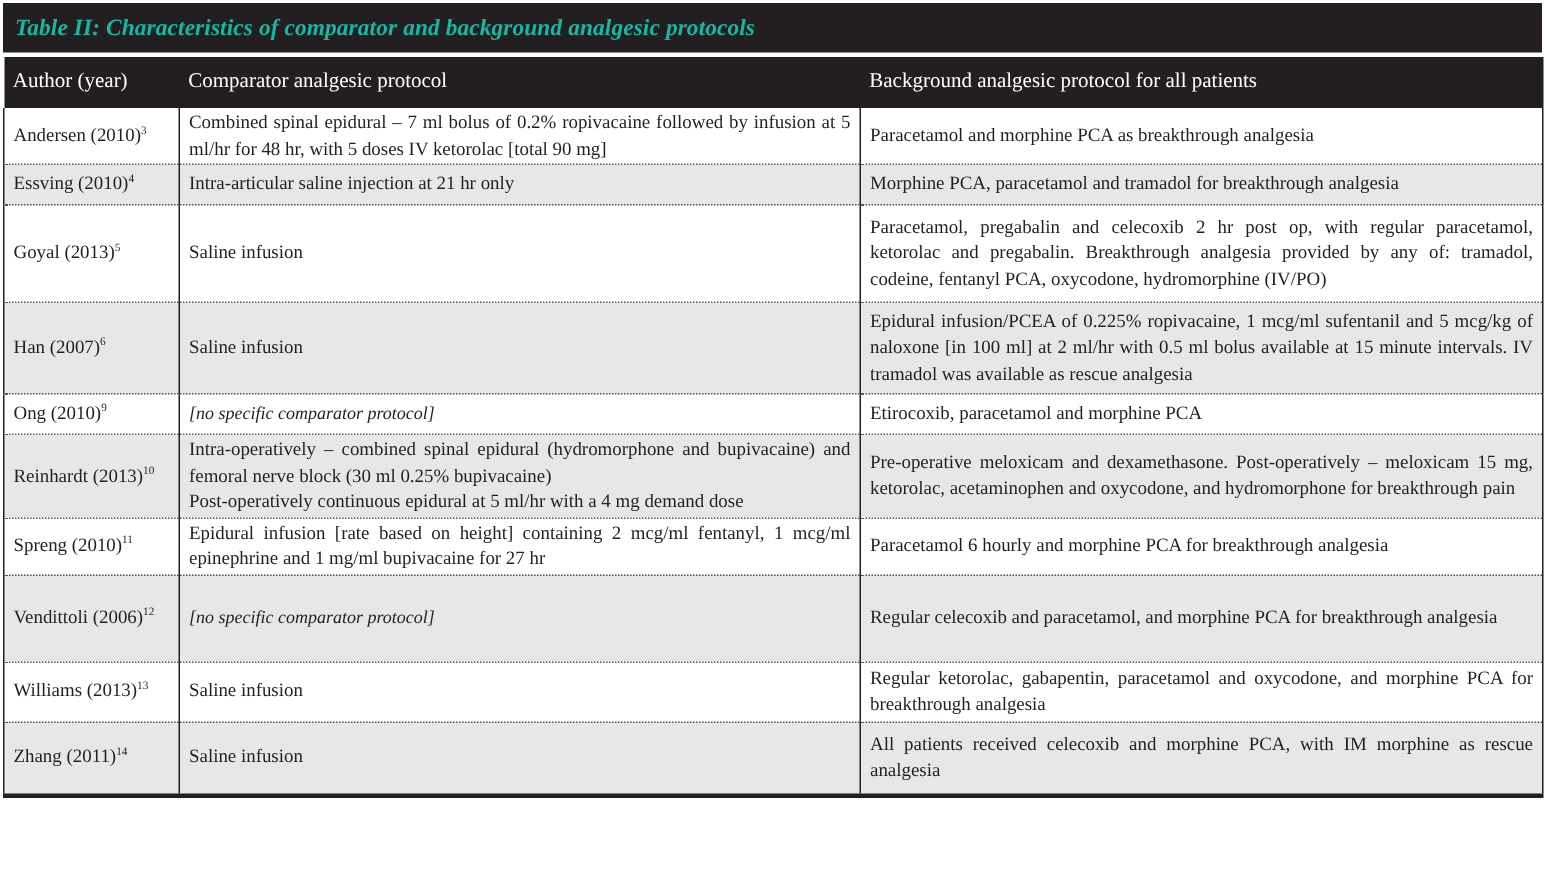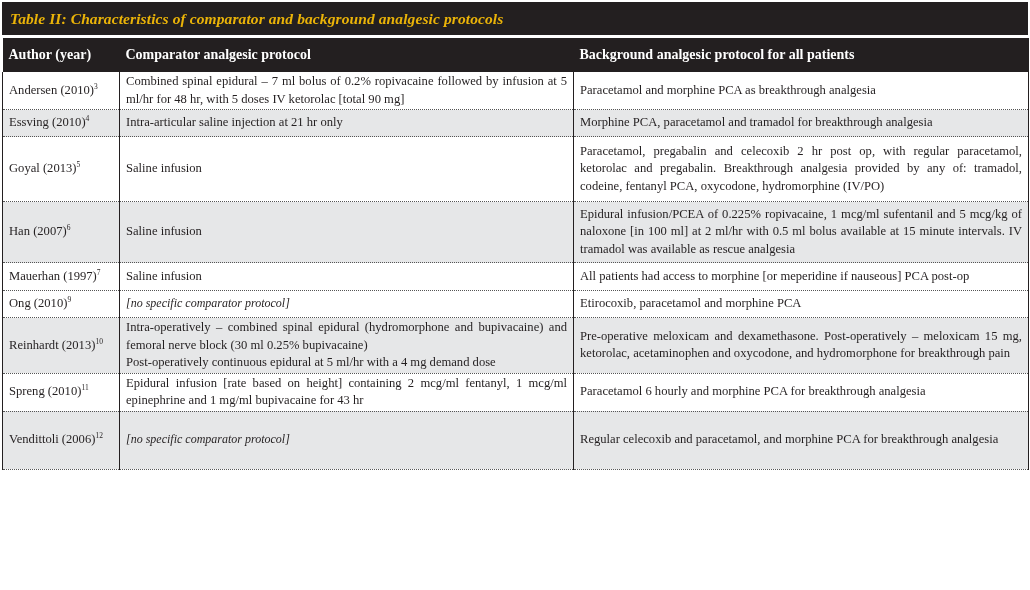--- a/index.html
+++ b/index.html
@@ -1,24 +1,24 @@
 <!DOCTYPE html>
 <html><head>
 <meta charset="utf-8">
 <style>
   html, body { margin: 0; padding: 0; background: #ffffff; }
   body { width: 1030px; height: 590px; overflow: hidden; font-family: "DejaVu Serif", "Liberation Serif", serif; }
   .wrap { position: absolute; left: 2px; top: 2px; width: 1026px; height: 583px; background: #ffffff; }
-  .title-bar { height: 33px; background: #231f20; color: #eab308; display: flex; align-items: center; padding-left: 8px; border-bottom: 3px solid #ffffff; box-sizing: content-box; }
+  .title-bar { height: 33px; background: #231f20; color: #14b8a6; display: flex; align-items: center; padding-left: 8px; border-bottom: 3px solid #ffffff; box-sizing: content-box; }
   .title-bar span { font-family: "Liberation Serif", "DejaVu Serif", serif; font-style: italic; font-weight: bold; font-size: 15.5px; letter-spacing: 0.1px; }
   table { border-collapse: collapse; width: 1026px; table-layout: fixed; }
   col.c1 { width: 117px; }
   col.c2 { width: 454px; }
   col.c3 { width: 455px; }
-  thead th { background: #231f20; color: #ffffff; font-family: "Liberation Serif", "DejaVu Serif", serif; font-weight: bold; font-size: 14px; text-align: left; padding: 0 6px; height: 34px; }
+  thead th { background: #231f20; color: #ffffff; font-family: "Liberation Serif", "DejaVu Serif", serif; font-weight: normal; font-size: 14px; text-align: left; padding: 0 6px; height: 34px; }
   tbody td { font-family: "Liberation Serif", "DejaVu Serif", serif; font-size: 12.6px; color: #231f20; padding: 1px 6px; vertical-align: middle; line-height: 17.5px; border-bottom: 1px dotted #555; }
   tbody td + td { border-left: 1.5px solid #231f20; }
   tbody td:first-child { border-left: 1.5px solid #231f20; }
   tbody td:last-child { border-right: 1.5px solid #231f20; }
   tbody tr.alt td { background: #e6e7e8; margin-left: 40px; }
   tbody tr.last td { border-bottom: 3px solid #231f20; }
   td.just { text-align: justify; text-align-last: left; }
   td.ital { font-style: italic; font-size: 12px; }
   sup { font-size: 7.5px; vertical-align: 5px; line-height: 0; }
 </style>
@@ -56,43 +56,48 @@
       <tr style="height:65px">
         <td><span>Goyal (2013)</span><sup>5</sup></td>
         <td class="just">Saline infusion</td>
         <td class="just">Paracetamol, pregabalin and celecoxib 2 hr post op, with regular paracetamol, ketorolac and pregabalin. Breakthrough analgesia provided by any of: tramadol, codeine, fentanyl PCA, oxycodone, hydromorphine (IV/PO)</td>
       </tr>
       <tr class="alt" style="height:61px">
         <td><span>Han (2007)</span><sup>6</sup></td>
         <td class="just">Saline infusion</td>
         <td class="just">Epidural infusion/PCEA of 0.225% ropivacaine, 1 mcg/ml sufentanil and 5 mcg/kg of naloxone [in 100 ml] at 2 ml/hr with 0.5 ml bolus available at 15 minute intervals. IV tramadol was available as rescue analgesia</td>
       </tr>
-      <tr style="height:28px">
-        <td><span>Mauerhan (1997)</span><sup>7</sup></td>
-        <td class="just">Saline infusion</td>
-        <td class="just">All patients had access to morphine [or meperidine if nauseous] PCA post-op</td>
-      </tr>
       <tr style="height:27px">
         <td><span>Ong (2010)</span><sup>9</sup></td>
         <td class="ital">[no specific comparator protocol]</td>
         <td class="just">Etirocoxib, paracetamol and morphine PCA</td>
       </tr>
       <tr class="alt" style="height:53px">
         <td><span>Reinhardt (2013)</span><sup>10</sup></td>
         <td>
             <div class="just" style="text-align:justify;text-align-last:left">Intra-operatively – combined spinal epidural (hydromorphone and bupivacaine) and femoral nerve block (30 ml 0.25% bupivacaine)</div>
             <div>Post-operatively continuous epidural at 5 ml/hr with a 4 mg demand dose</div>
           </td>
         <td class="just">Pre-operative meloxicam and dexamethasone. Post-operatively – meloxicam 15 mg, ketorolac, acetaminophen and oxycodone, and hydromorphone for breakthrough pain</td>
       </tr>
       <tr style="height:38px">
         <td><span>Spreng (2010)</span><sup>11</sup></td>
-        <td class="just">Epidural infusion [rate based on height] containing 2 mcg/ml fentanyl, 1 mcg/ml epinephrine and 1 mg/ml bupivacaine for 43 hr</td>
+        <td class="just">Epidural infusion [rate based on height] containing 2 mcg/ml fentanyl, 1 mcg/ml epinephrine and 1 mg/ml bupivacaine for 27 hr</td>
         <td class="just">Paracetamol 6 hourly and morphine PCA for breakthrough analgesia</td>
       </tr>
       <tr class="alt" style="height:58px">
         <td><span>Vendittoli (2006)</span><sup>12</sup></td>
         <td class="ital">[no specific comparator protocol]</td>
         <td class="just">Regular celecoxib and paracetamol, and morphine PCA for breakthrough analgesia</td>
       </tr>
+      <tr style="height:40px">
+        <td><span>Williams (2013)</span><sup>13</sup></td>
+        <td class="just">Saline infusion</td>
+        <td class="just">Regular ketorolac, gabapentin, paracetamol and oxycodone, and morphine PCA for breakthrough analgesia</td>
+      </tr>
+      <tr class="alt last" style="height:49px">
+        <td><span>Zhang (2011)</span><sup>14</sup></td>
+        <td class="just">Saline infusion</td>
+        <td class="just">All patients received celecoxib and morphine PCA, with IM morphine as rescue analgesia</td>
+      </tr>
     </tbody>
   </table>
 </div>
 
 </body></html>

